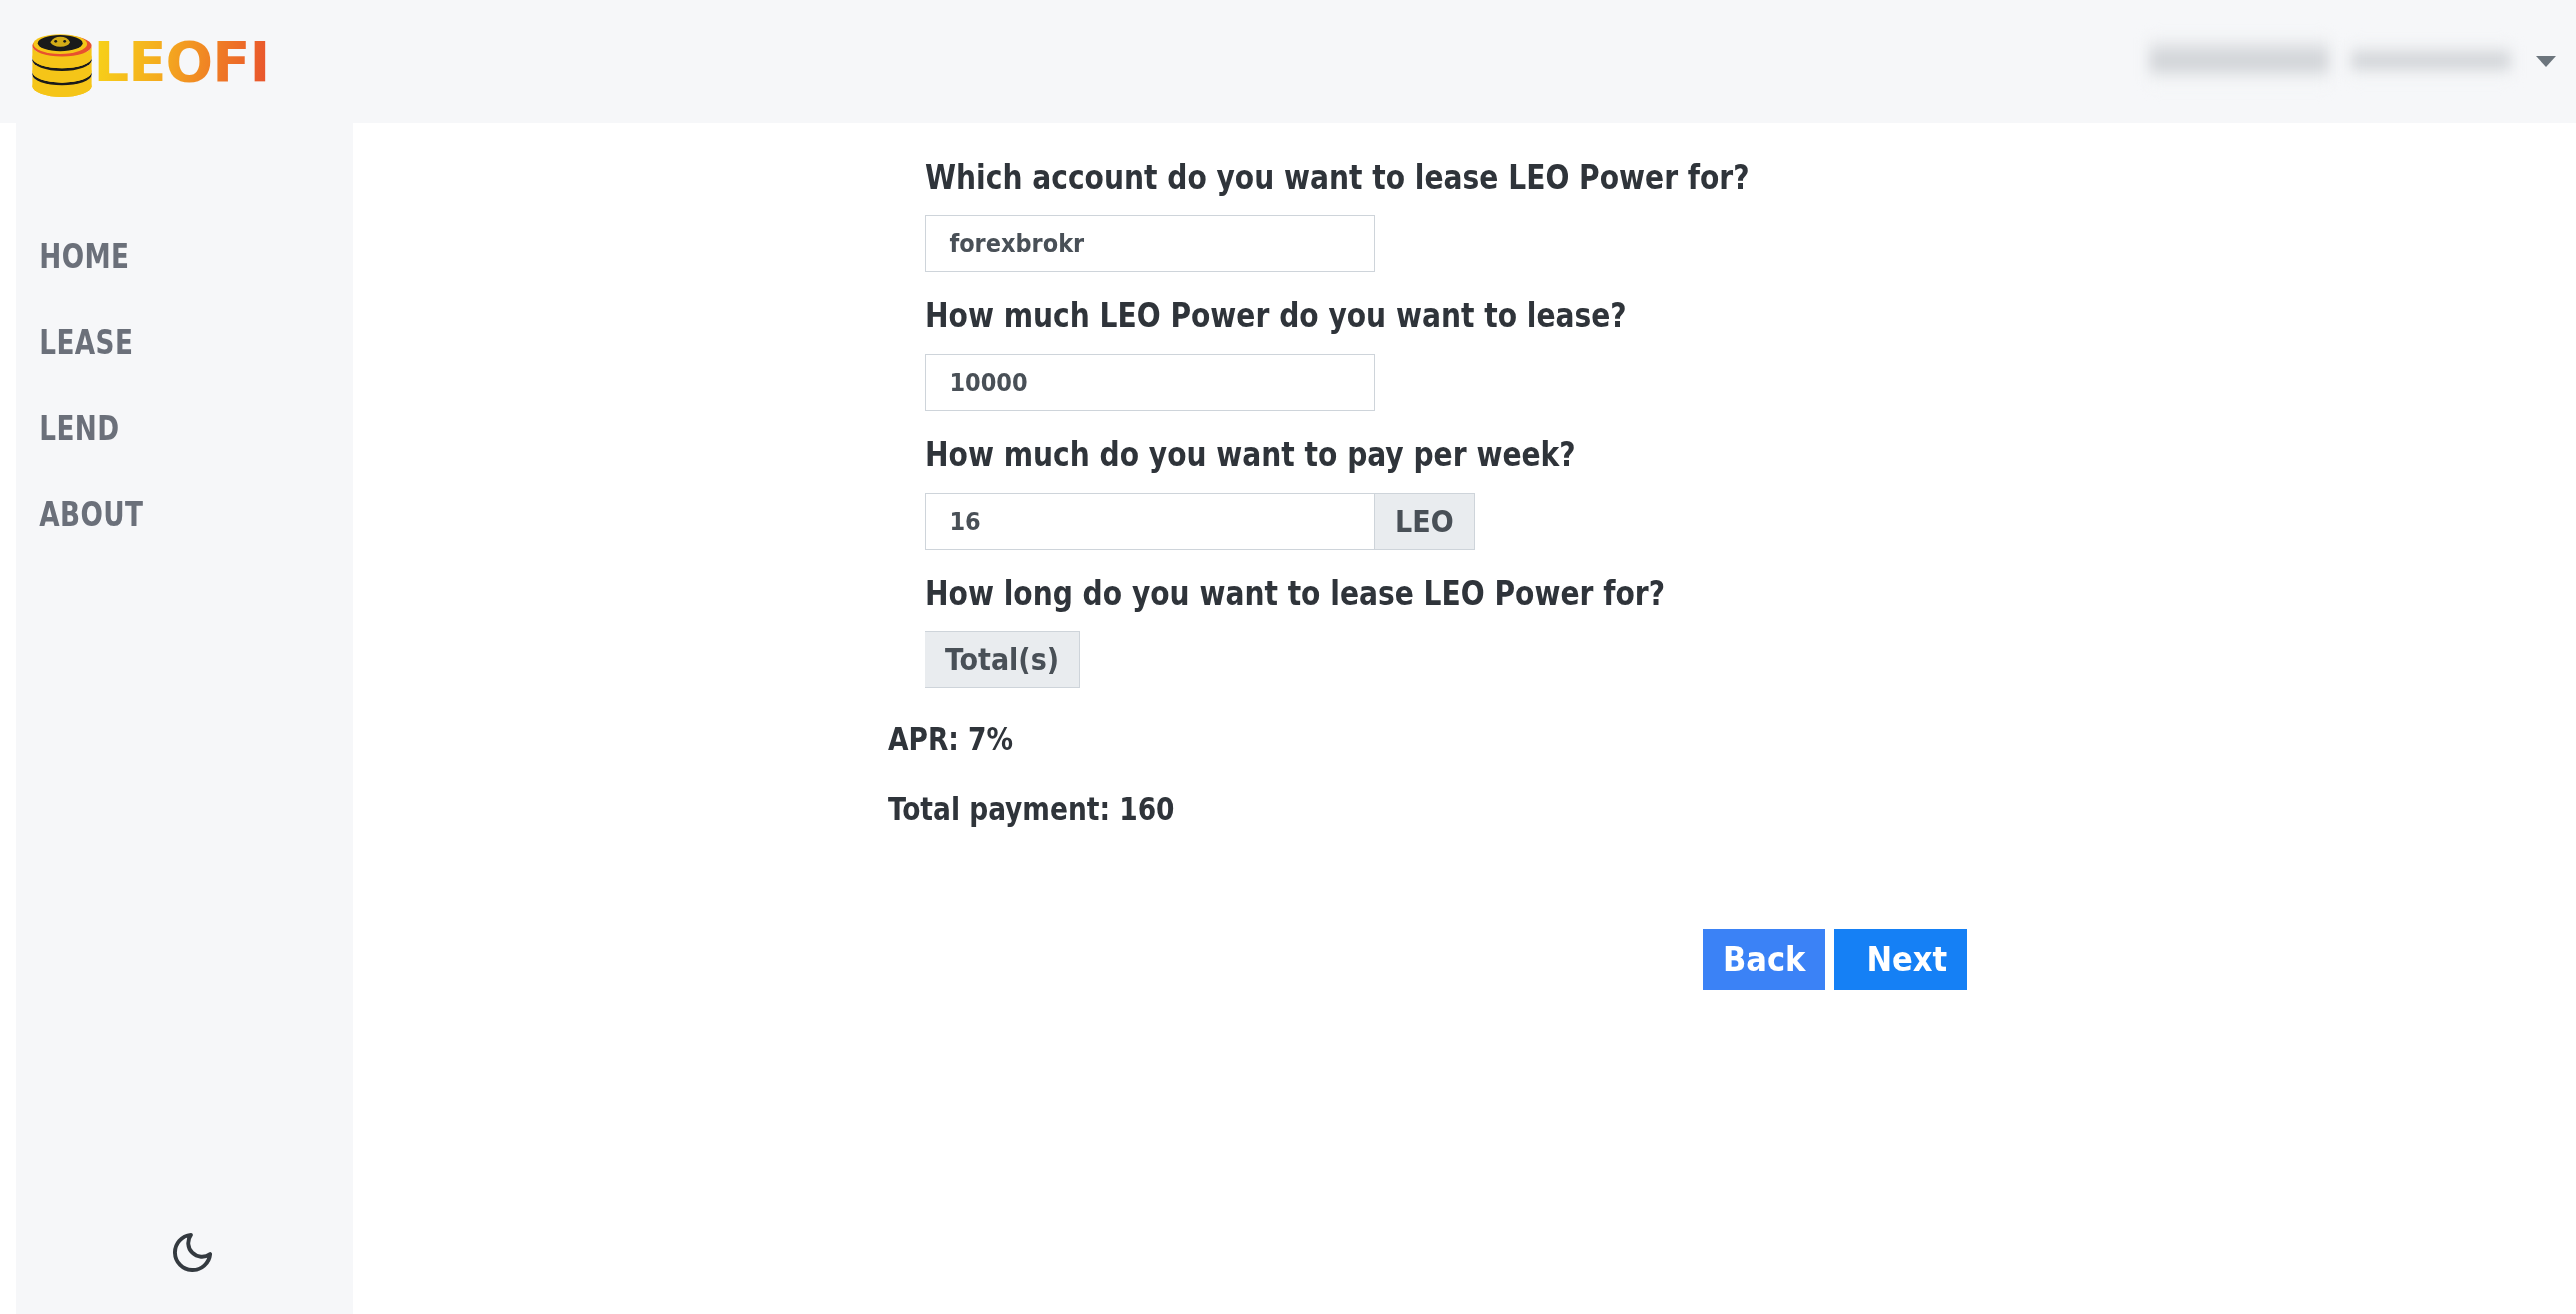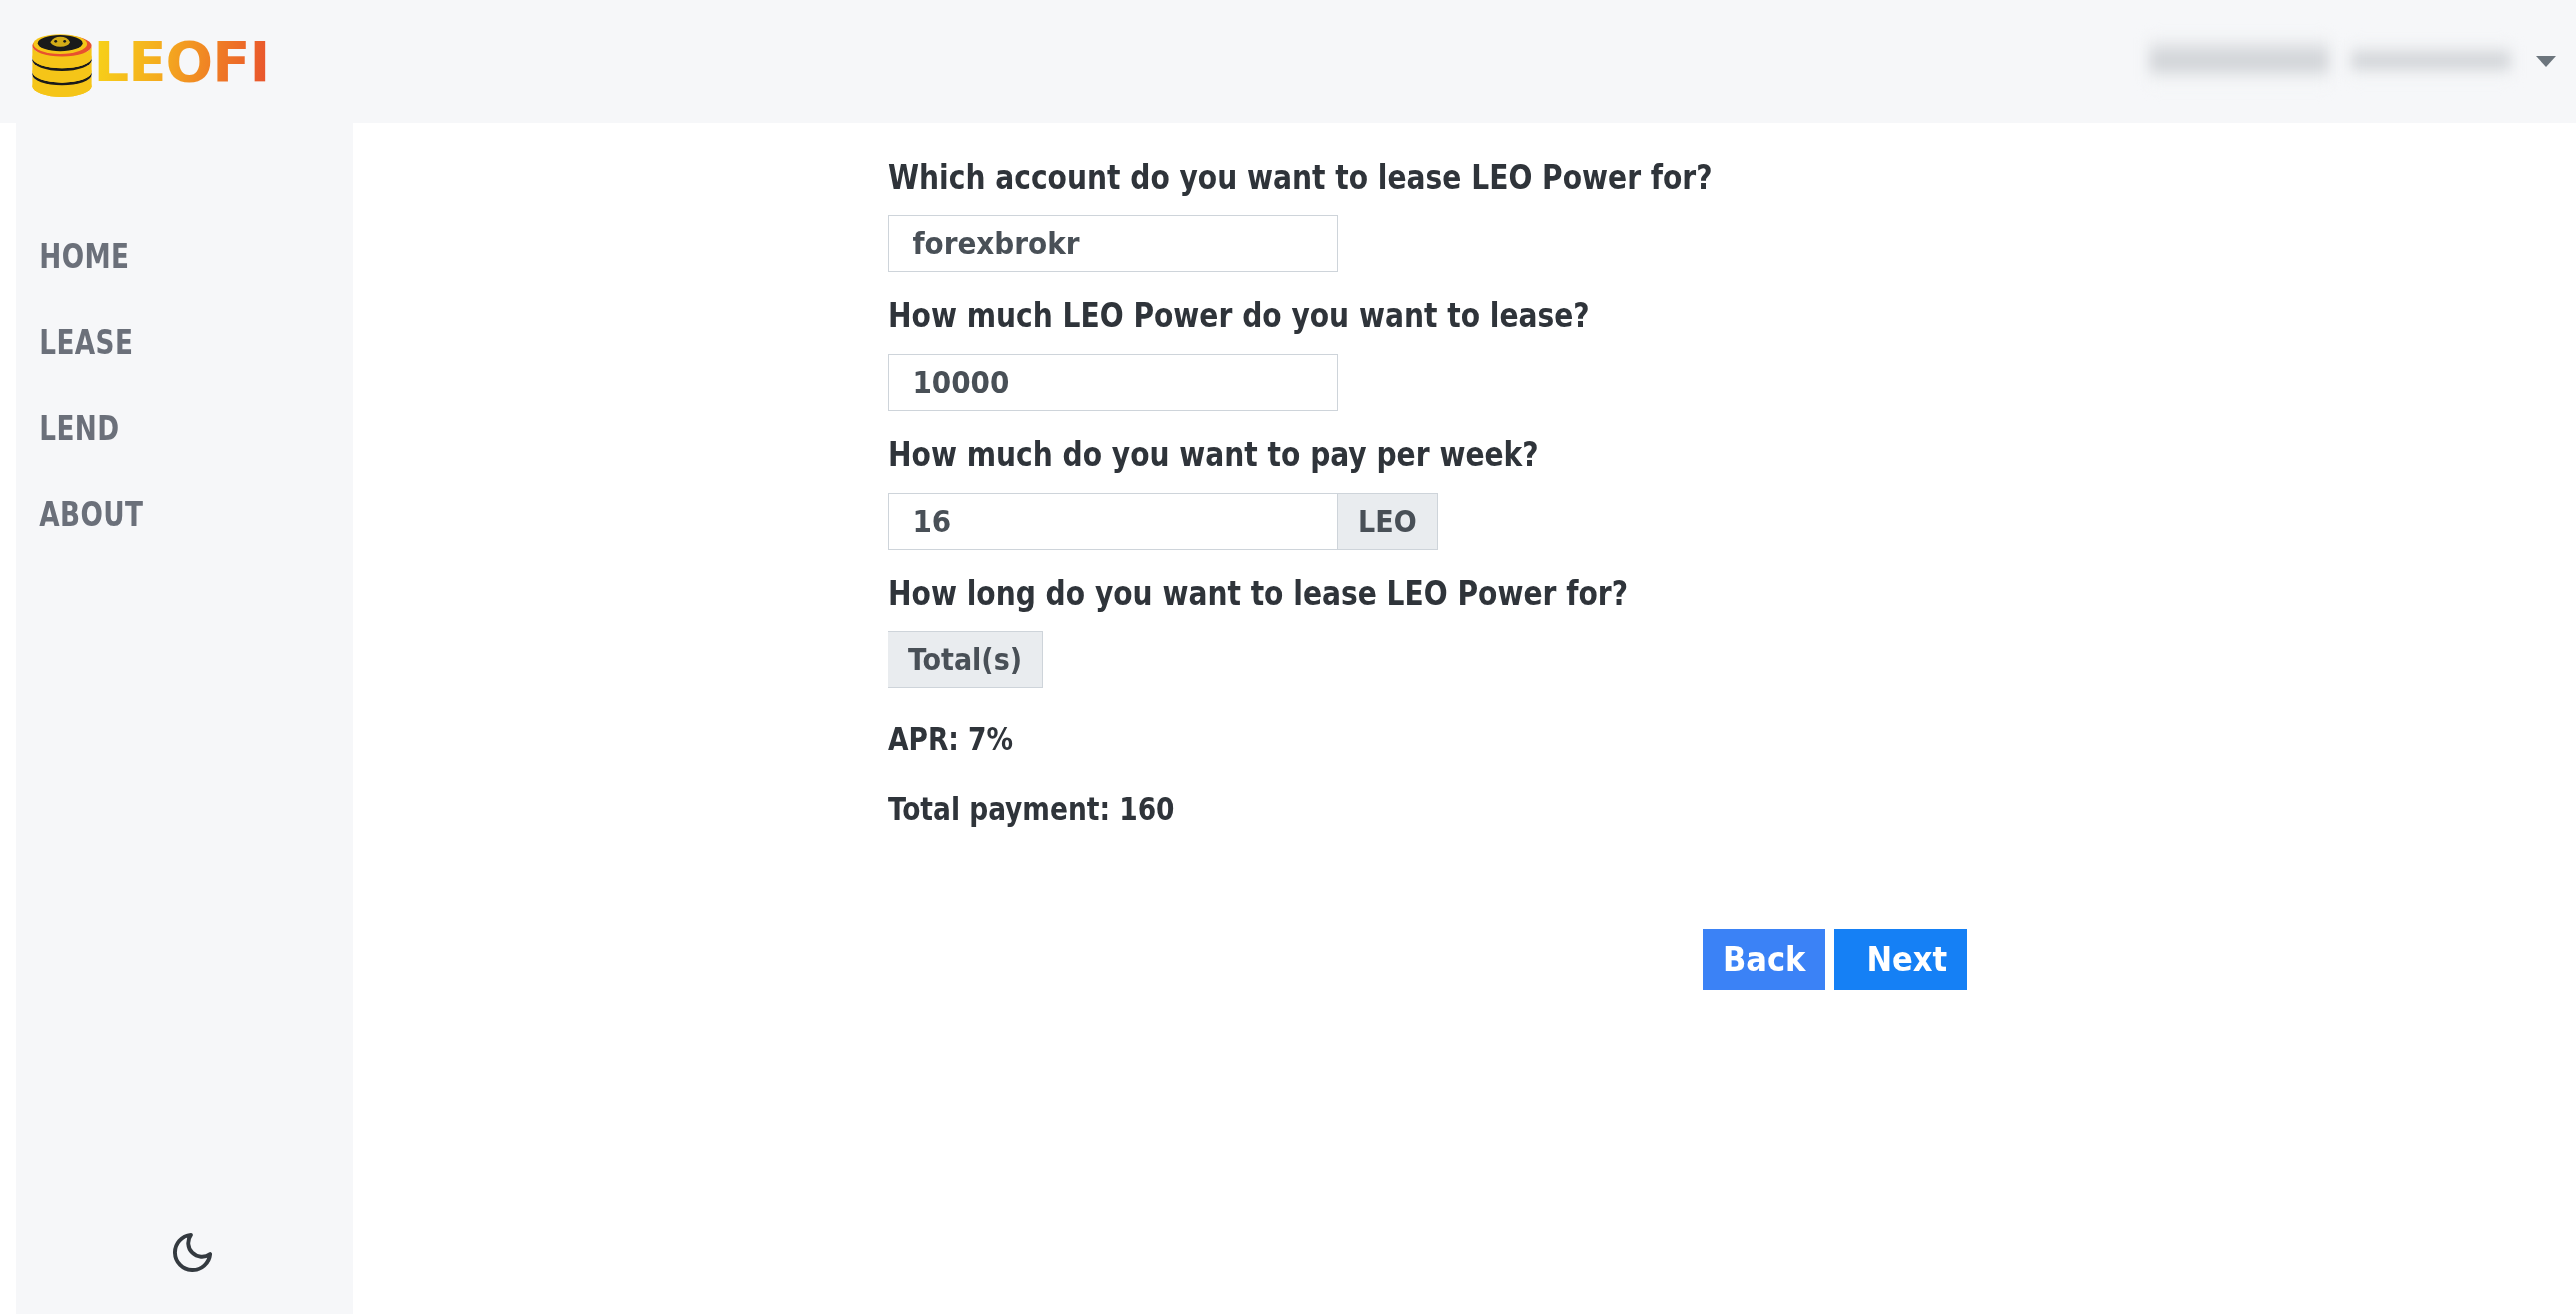--- a/index.html
+++ b/index.html
@@ -79,39 +79,39 @@
     cursor:pointer;
   }
 
   
   .main {
     position:absolute; top:123px; left:353px;
     width:2223px; height:1191px;
     background:#ffffff;
   }
   .form-wrap { position:absolute; left:535px; top:31.5px; width:1260px; }
-  .field-group { margin-bottom:21.6px; }
+  .field-group { margin-bottom:21.6px;margin-left:37px; }
   .field-label {
     font-family:"DejaVu Sans Condensed","Liberation Sans Narrow","Liberation Sans", sans-serif;
     font-size:34px;
     font-weight:600;
     color:#2f343a;
     line-height:1.35;
     margin-bottom:14.4px;
     transform:scaleX(0.92);
     transform-origin:left center;
     white-space:nowrap;
   }
   .input-group { display:flex; align-items:stretch; }
   .text-input {
     width:450px; height:57px;
     border:0.9px solid #ced4da;
     background:#ffffff;
     font-family:"DejaVu Sans Condensed","Liberation Sans Narrow","Liberation Sans", sans-serif;
-    font-size:31px;
+    font-size:25px;
     font-weight:600;
     color:#495057;
     padding:0 12.6px 0 23.4px;
     outline:none;
   }
   .input-addon {
     display:flex; align-items:center; justify-content:center;
     height:57px;
     padding:0 20px;
     background:#e9ecef;

